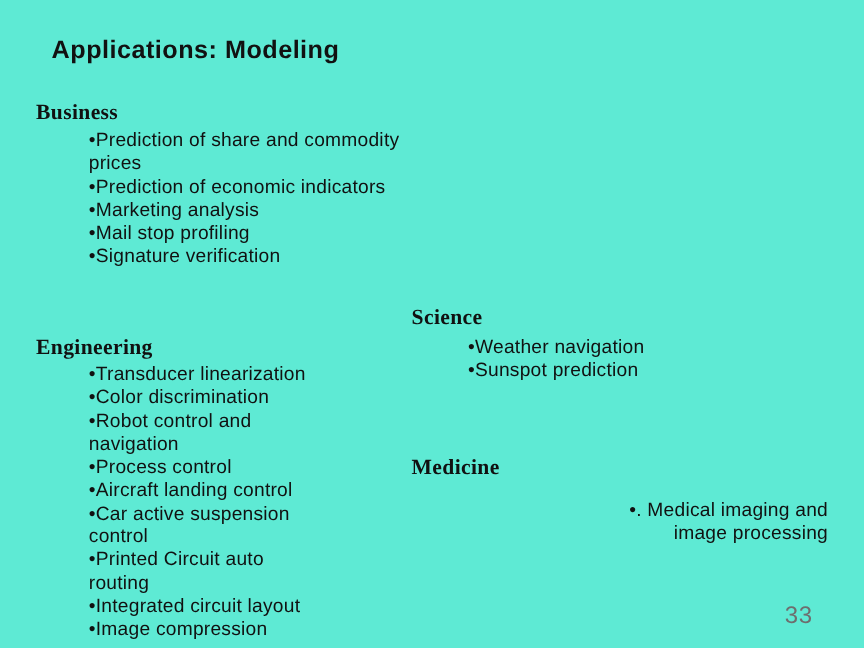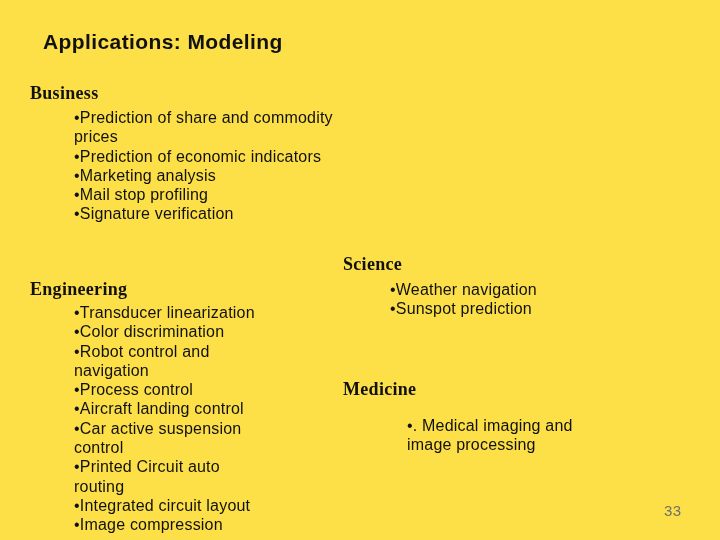--- a/index.html
+++ b/index.html
@@ -4,21 +4,21 @@
 <style>
   html, body {
     margin: 0;
     padding: 0;
     background: #ffffff;
   }
   .slide {
     position: relative;
     width: 720px;
     height: 540px;
-    background: #fde047;
+    background: #5eead4;
     overflow: hidden;
     font-family: "Liberation Sans", "DejaVu Sans", sans-serif;
     color: #111111;
   }
   .slide-title {
     position: absolute;
     left: 43px;
     top: 30px;
     font-family: "Liberation Sans", "DejaVu Sans", sans-serif;
     font-size: 21px;
@@ -48,29 +48,28 @@
   .bullet-item {
     white-space: pre-line;
   }
   .heading-business    { left: 30px;  top: 80px;  }
   .list-business       { left: 62px;  top: 108px; width: 322px; }
   .heading-engineering { left: 30px;  top: 276px; }
   .list-engineering    { left: 62px;  top: 303px; width: 240px; }
   .heading-science     { left: 343px; top: 251px; }
   .list-science        { left: 378px; top: 280px; width: 312px; }
   .heading-medicine    { left: 343px; top: 376px; }
-  .list-medicine       { left: 395px; top: 416px; width: 300px; }
+  .list-medicine       { left: 378px; top: 416px; width: 300px; text-align: right; }
   .page-number {
     position: absolute;
     left: 654px;
     top: 502px;
-    font-size: 15px;
+    font-size: 20px;
     letter-spacing: 0.5px;
     color: #6e6e6e;
-    margin-left: 10px;
   }
 </style>
 </head>
 <body>
 
 <div class="slide">
 
   <div class="slide-title">Applications: Modeling</div>
 
   <div class="section-heading heading-business">Business</div>

